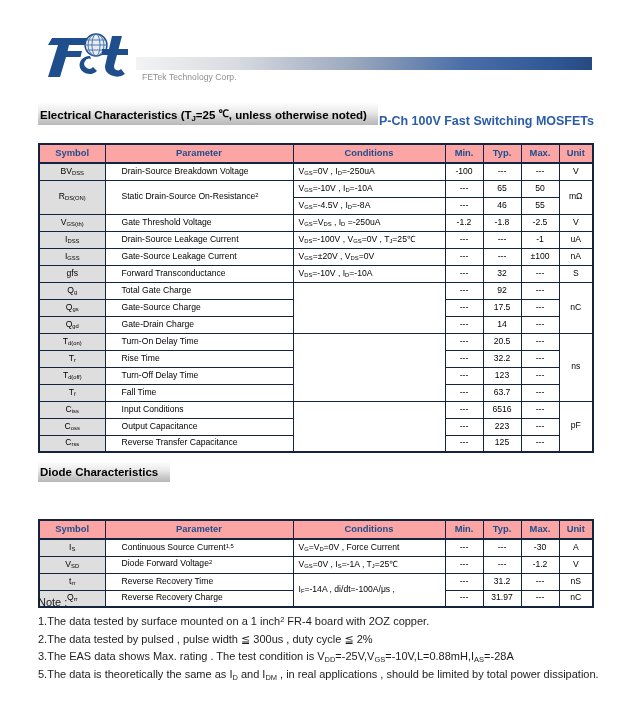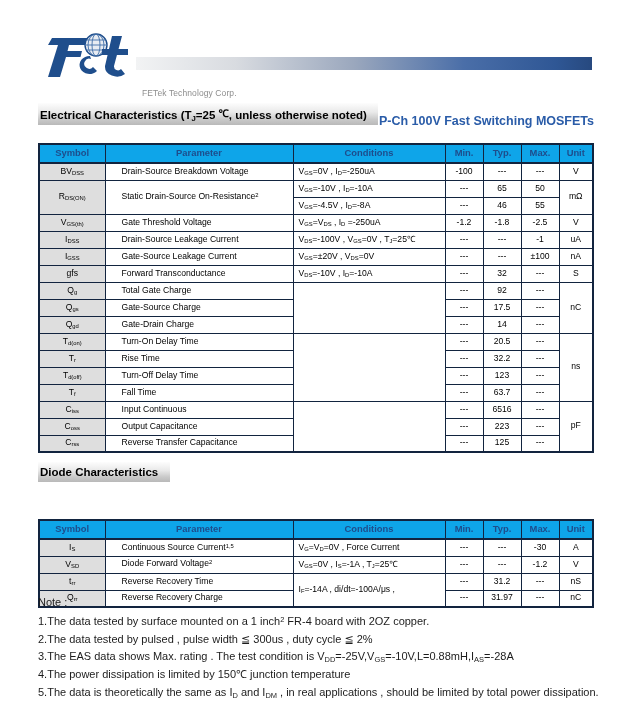--- a/index.html
+++ b/index.html
@@ -38,21 +38,20 @@
     height: 13px;
     background: linear-gradient(to right, #f2f3f4 0%, #d8dbe0 22%, #9aa7bd 48%, #4a6ea8 72%, #2f5795 92%, #27497f 100%);
   }
   .corp-name {
     position: absolute;
     left: 142px;
     top: 72px;
     font-size: 8.5px;
     color: #8d8d8d;
     letter-spacing: 0.1px;
-    margin-top: 16px;
   }
   .part-number {
     position: absolute;
     right: 34px;
     top: 36px;
     font-size: 21px;
     font-weight: bold;
     color: #2a5ca8;
     letter-spacing: 0.3px;
   }
@@ -101,21 +100,21 @@
 
   .dtable th, .dtable td {
     border: 1px solid #12243f;
     padding: 0 3px;
     height: 17px;
     line-height: 1.15;
     box-sizing: border-box;
     font-weight: normal;
   }
   .dtable thead th {
-    background: #0ea5e9;
+    background: #fca5a5;
     color: #1e4d8c;
     font-weight: bold;
     font-size: 9.4px;
     text-align: center;
     height: 19px;
     border-bottom: 2px solid #12243f;
   }
   .dtable tbody td { background: #ffffff; }
   td.c-symbol {
     background: #dedede !important;
@@ -327,21 +326,21 @@
       </tr>
       <tr>
         <td class="c-symbol">T<sub>f</sub></td>
         <td class="c-param">Fall Time</td>
         <td class="c-num">---</td>
         <td class="c-num">63.7</td>
         <td class="c-num">---</td>
       </tr>
       <tr>
         <td class="c-symbol">C<sub>iss</sub></td>
-        <td class="c-param">Input Continuous</td>
+        <td class="c-param">Input Conditions</td>
         <td class="c-cond" rowspan="3"></td>
         <td class="c-num">---</td>
         <td class="c-num">6516</td>
         <td class="c-num">---</td>
         <td class="c-unit" rowspan="3">pF</td>
       </tr>
       <tr>
         <td class="c-symbol">C<sub>oss</sub></td>
         <td class="c-param">Output Capacitance</td>
         <td class="c-num">---</td>
@@ -421,16 +420,15 @@
       </tr>
     </tbody>
 </table>
 
 <div class="notes">
   <div class="note-title">Note :</div>
   <div id="notes-list">
       <div class="note-line">1.The data tested by surface mounted on a 1 inch<sup>2</sup> FR-4 board with 2OZ copper.</div>
       <div class="note-line">2.The data tested by pulsed , pulse width ≦ 300us , duty cycle ≦ 2%</div>
       <div class="note-line">3.The EAS data shows Max. rating . The test condition is V<sub>DD</sub>=-25V,V<sub>GS</sub>=-10V,L=0.88mH,I<sub>AS</sub>=-28A</div>
-      <div class="note-line">4.The power dissipation is limited by 150℃ junction temperature</div>
       <div class="note-line">5.The data is theoretically the same as I<sub>D</sub> and I<sub>DM</sub> , in real applications , should be limited by total power dissipation.</div>
     </div>
 </div>
 
 </body></html>

